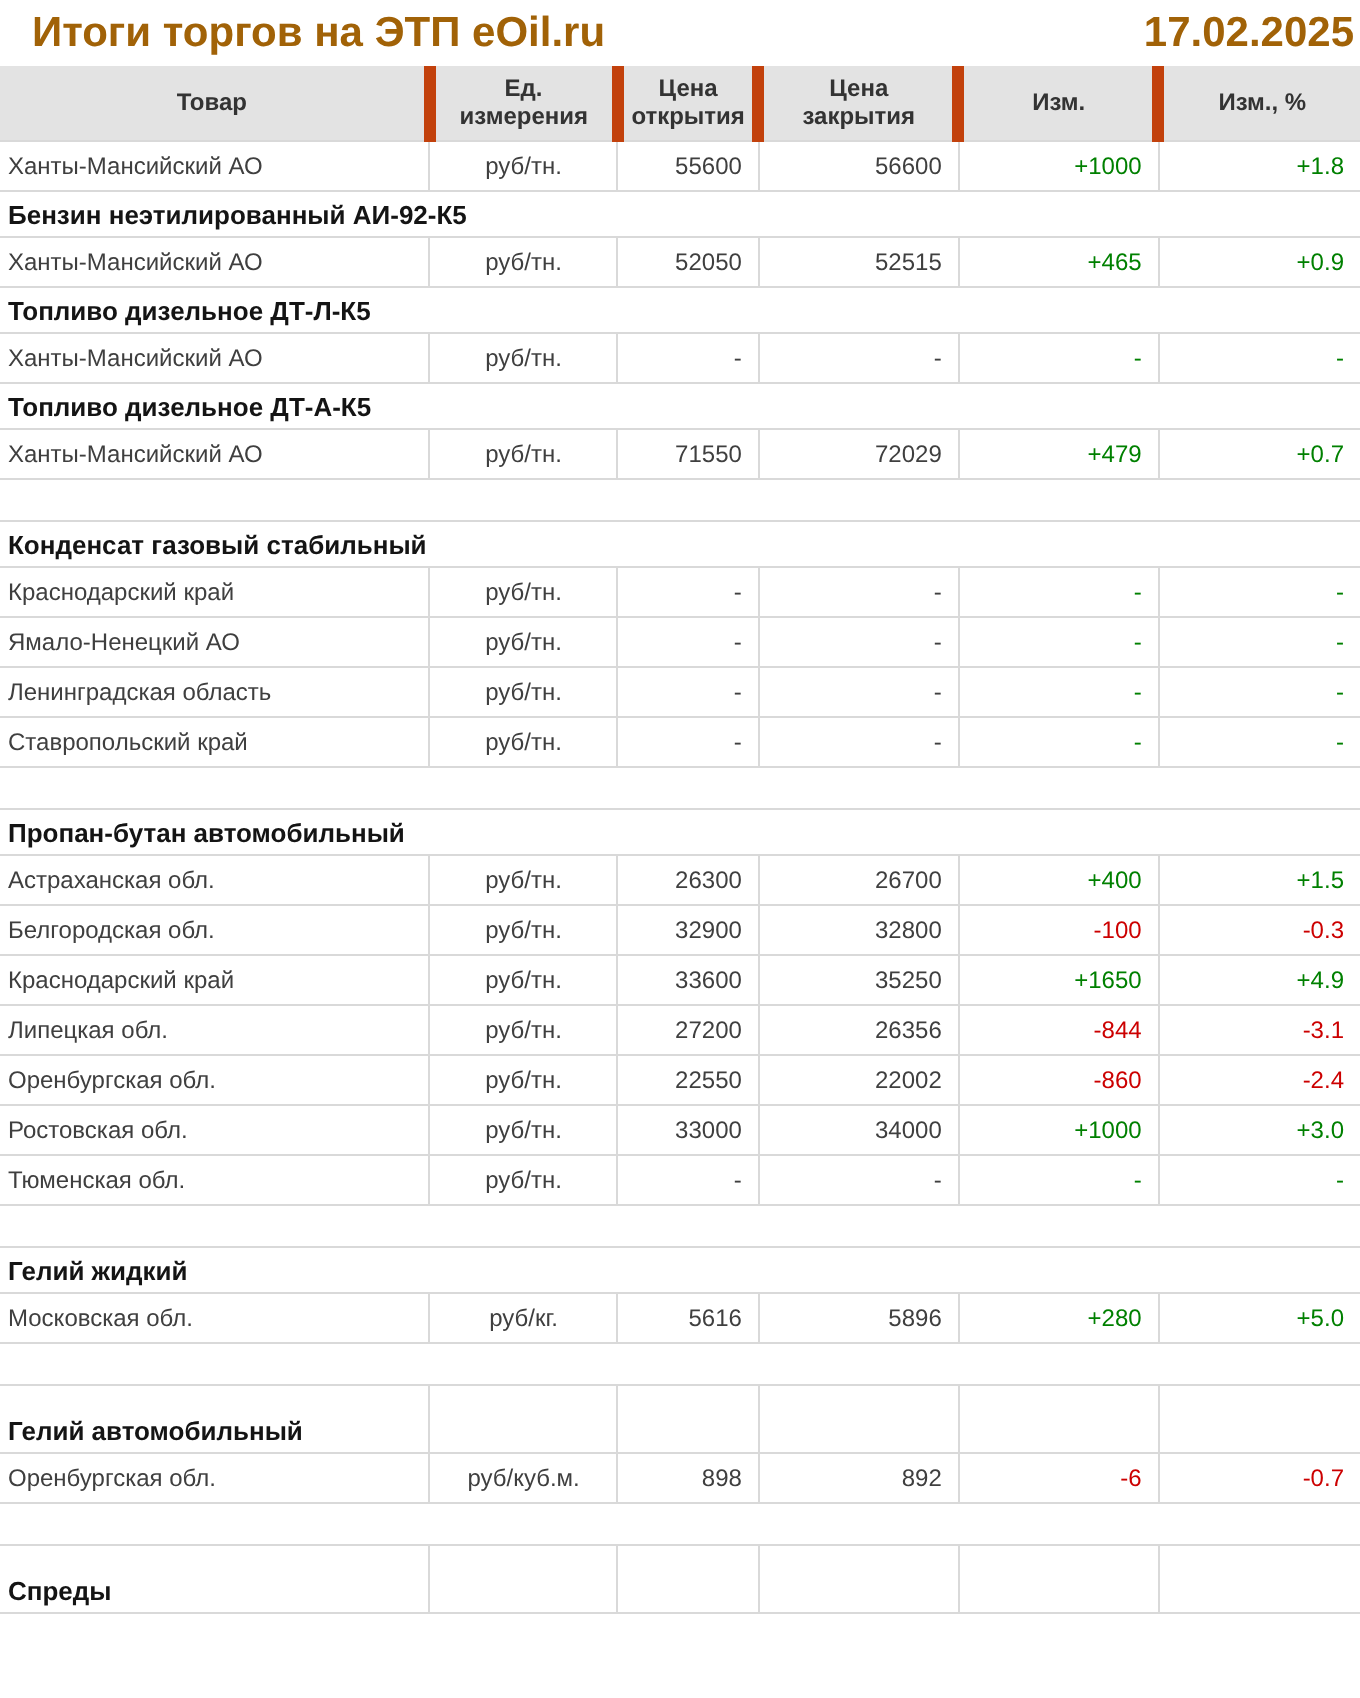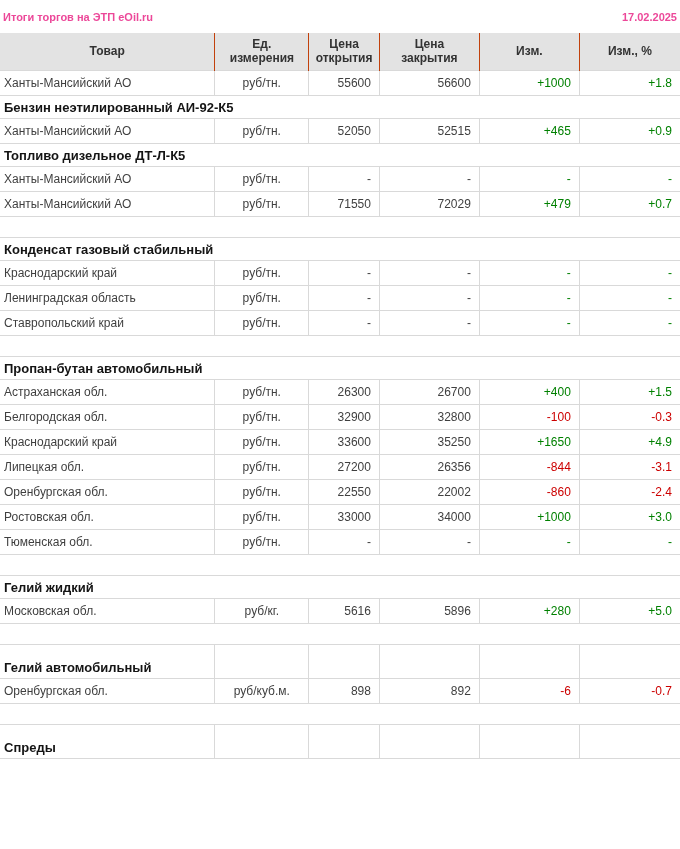--- a/index.html
+++ b/index.html
@@ -13,24 +13,25 @@
     background: #ffffff;
   }
   .title-bar {
     display: flex;
     justify-content: space-between;
     align-items: center;
     padding: 7px 3px 6px 3px;
     height: 20px;
   }
   .title, .date {
-    font-size: 11px;
+    font-size: 21px;
     font-weight: bold;
-    color: #ec4899;
+    color: #a16207;
     white-space: nowrap;
+    margin-left: 13px;
   }
   table.trading-table {
     width: 100%;
     border-collapse: collapse;
     table-layout: fixed;
     font-size: 12px;
     color: #3f3f3f;
   }
   col.c-product { width: 31.6%; }
   col.c-unit    { width: 13.8%; }
@@ -40,21 +41,21 @@
   col.c-chgpct  { width: 14.8%; }
 
   thead th {
     background: #e3e3e3;
     font-weight: bold;
     color: #333333;
     height: 33px;
     text-align: center;
     vertical-align: middle;
     padding: 2px 2px;
-    border-left: 1px solid #c2410c;
+    border-left: 6px solid #c2410c;
     line-height: 1.15;
   }
   thead th:first-child { border-left: none; }
   th .narrow {
     display: inline-block;
     max-width: 64px;
   }
 
   tbody td { vertical-align: middle; }
 
@@ -144,36 +145,47 @@
           <td colspan="6">Топливо дизельное ДТ-Л-К5</td>
         </tr>
         <tr class="data-row">
           <td class="product-cell"><span class="ptext">Ханты-Мансийский АО</span></td>
           <td class="unit-cell">руб/тн.</td>
           <td class="num-cell">-</td>
           <td class="num-cell">-</td>
           <td class="num-cell pos">-</td>
           <td class="num-cell pos">-</td>
         </tr>
+        <tr class="group-row">
+          <td colspan="6">Топливо дизельное ДТ-А-К5</td>
+        </tr>
         <tr class="data-row">
           <td class="product-cell"><span class="ptext">Ханты-Мансийский АО</span></td>
           <td class="unit-cell">руб/тн.</td>
           <td class="num-cell">71550</td>
           <td class="num-cell">72029</td>
           <td class="num-cell pos">+479</td>
           <td class="num-cell pos">+0.7</td>
         </tr>
         <tr class="spacer-row">
           <td colspan="6"></td>
         </tr>
         <tr class="group-row">
           <td colspan="6">Конденсат газовый стабильный</td>
         </tr>
         <tr class="data-row">
           <td class="product-cell"><span class="ptext">Краснодарский край</span></td>
+          <td class="unit-cell">руб/тн.</td>
+          <td class="num-cell">-</td>
+          <td class="num-cell">-</td>
+          <td class="num-cell pos">-</td>
+          <td class="num-cell pos">-</td>
+        </tr>
+        <tr class="data-row">
+          <td class="product-cell"><span class="ptext">Ямало-Ненецкий АО</span></td>
           <td class="unit-cell">руб/тн.</td>
           <td class="num-cell">-</td>
           <td class="num-cell">-</td>
           <td class="num-cell pos">-</td>
           <td class="num-cell pos">-</td>
         </tr>
         <tr class="data-row">
           <td class="product-cell"><span class="ptext">Ленинградская область</span></td>
           <td class="unit-cell">руб/тн.</td>
           <td class="num-cell">-</td>

